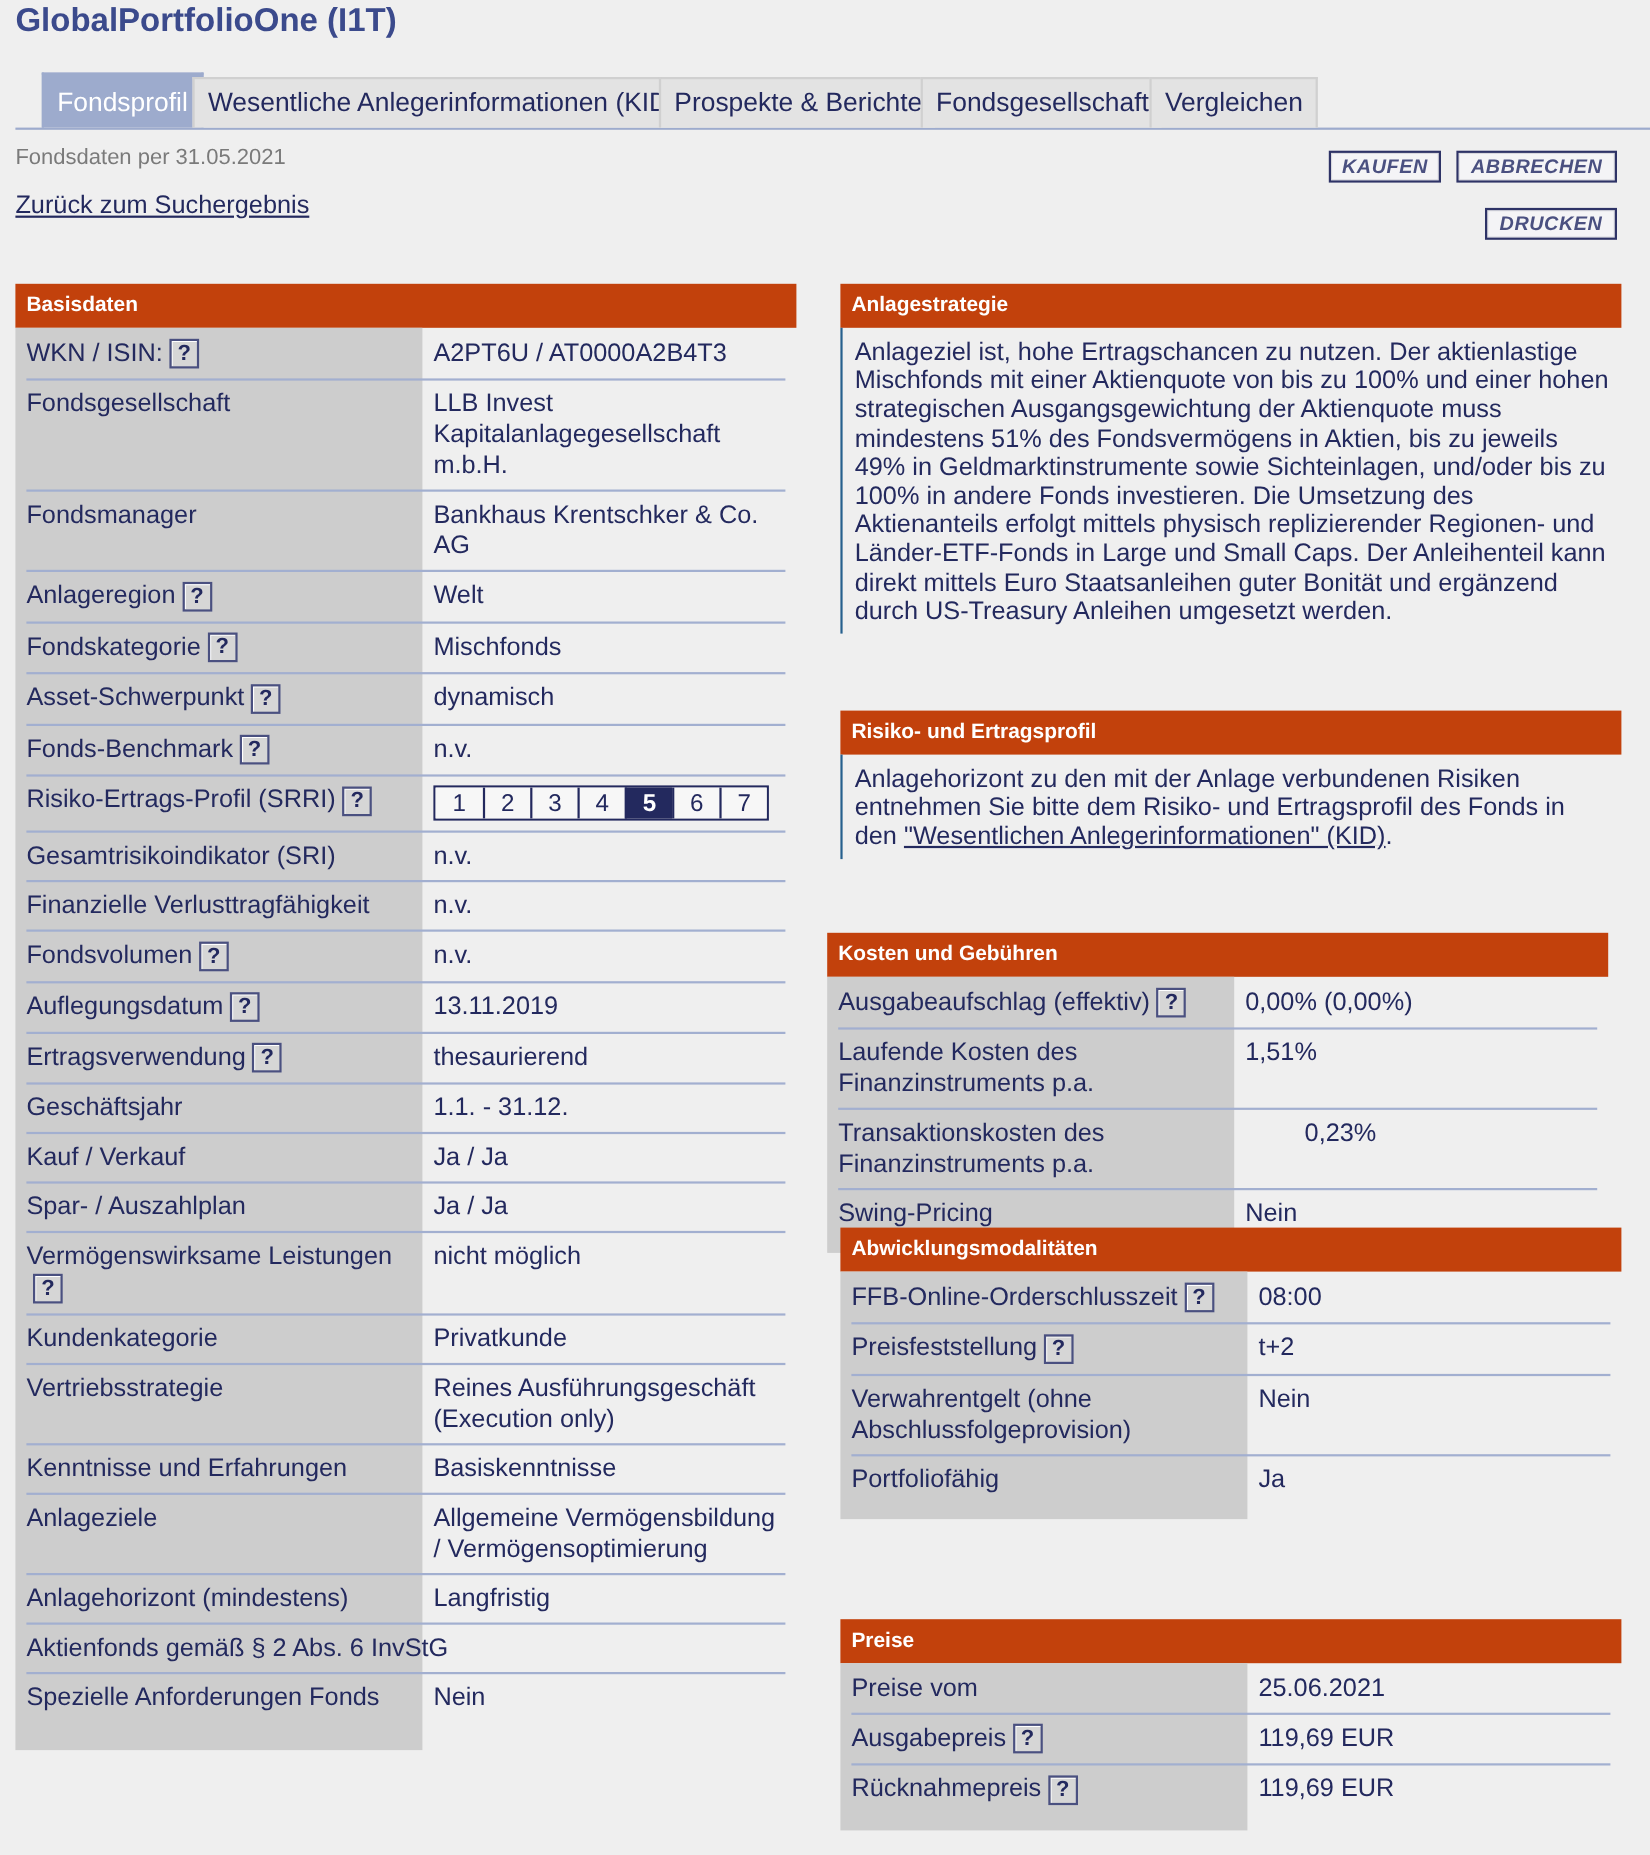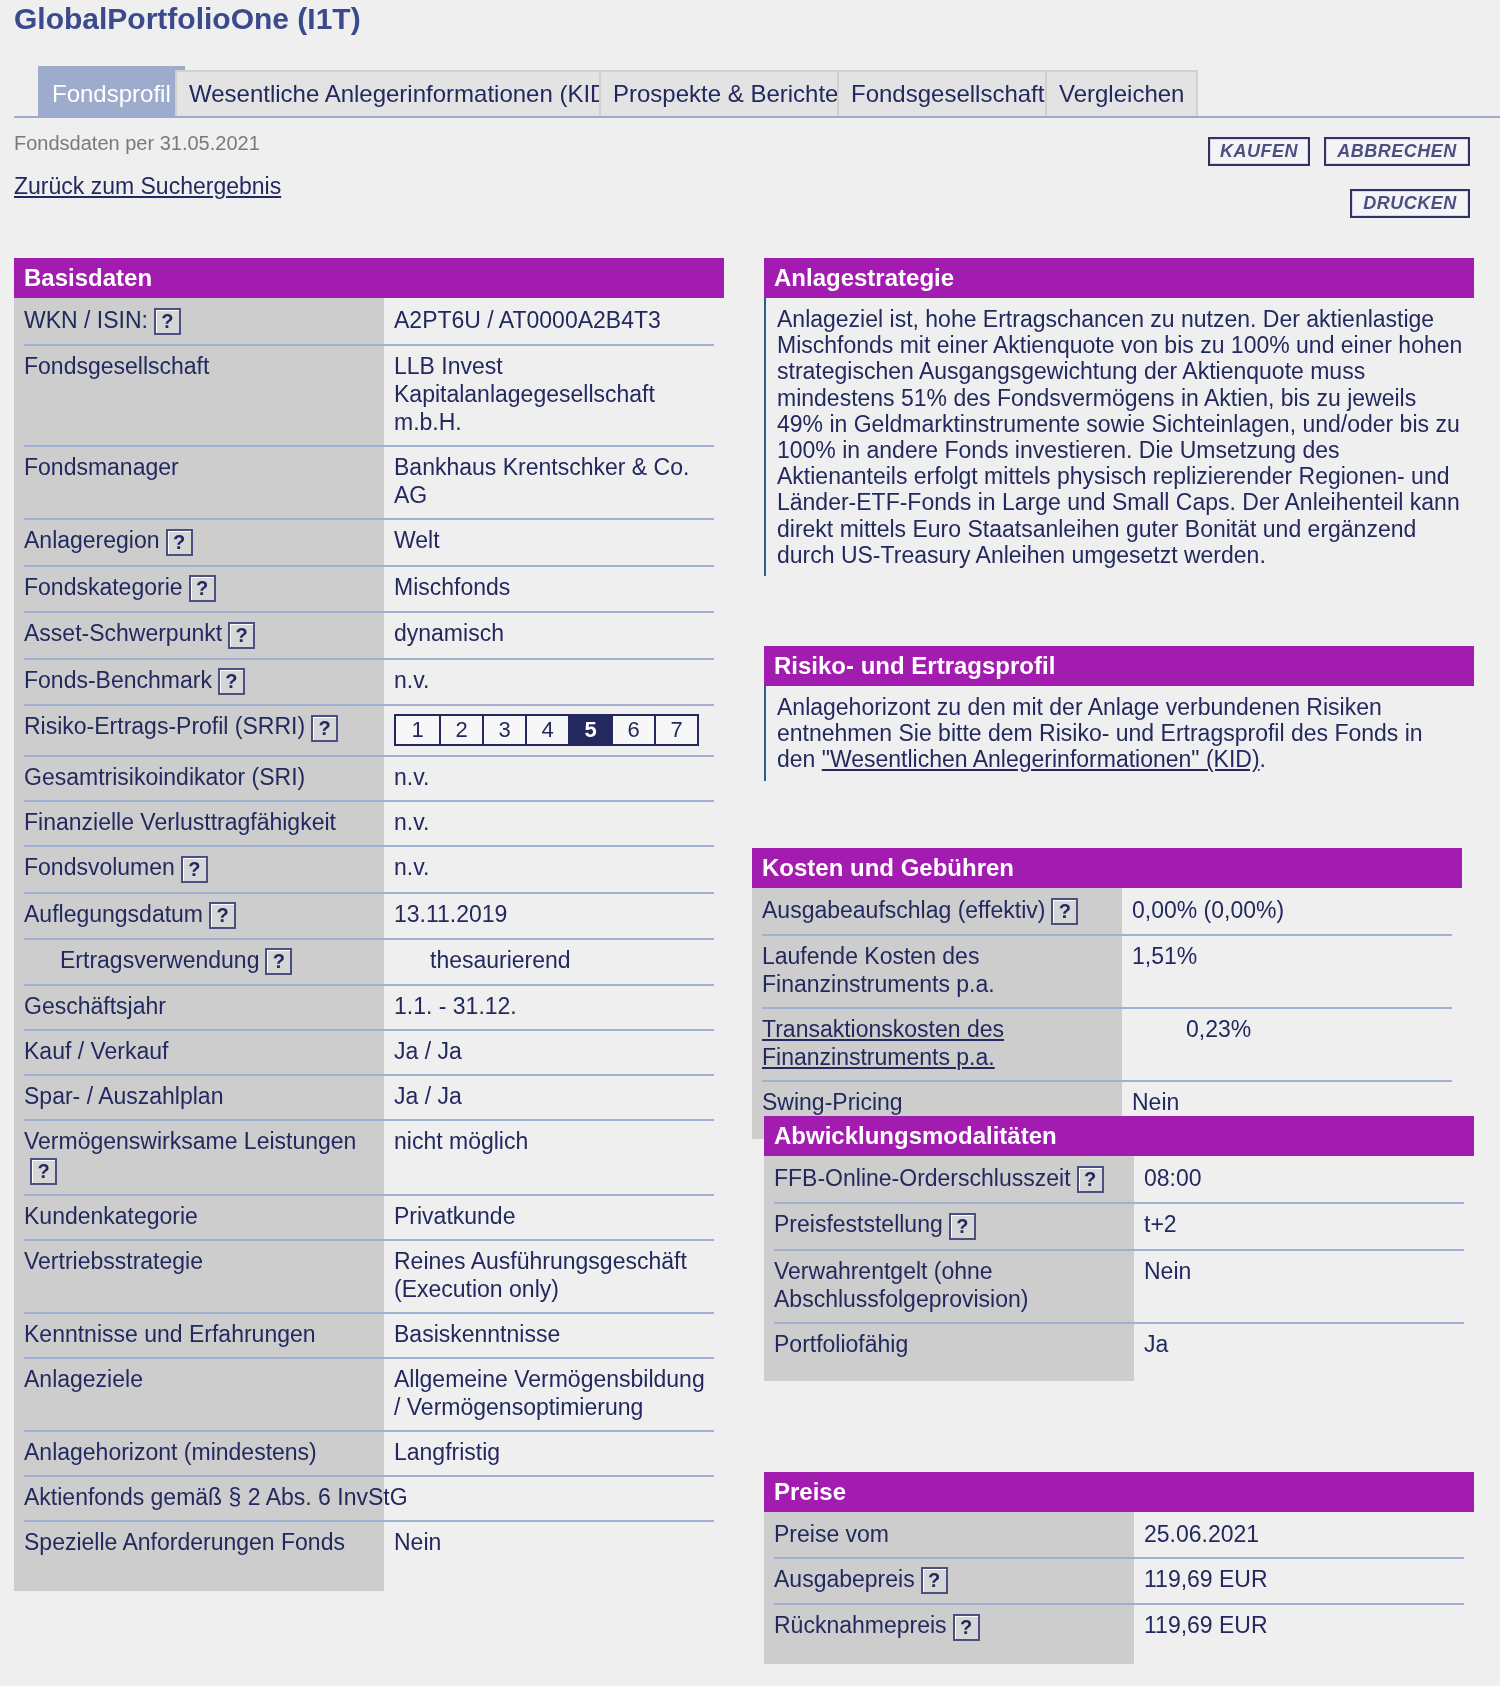--- a/index.html
+++ b/index.html
@@ -32,21 +32,21 @@
   .btn {
     position: absolute; height: 29px;
     border: 2px solid #2e3366; background: #f4f4f6;
     box-shadow: inset 0 0 0 1px #d8d8de;
     font-size: 18px; font-weight: bold; font-style: italic; color: #4a5080;
     text-align: center; line-height: 25px; cursor: pointer;
     letter-spacing: 0.5px;
   }
   .panel { position: absolute; }
   .panel-head {
-    background: #a21caf; color: #fff; font-weight: bold; font-size: 24px;
+    background: #c2410c; color: #fff; font-weight: bold; font-size: 19px;
     height: 40px; line-height: 40px; padding-left: 10px;
   }
   .kv { position: relative; }
   .kv-bg { position: absolute; top: 0; bottom: 0; left: 0; background: #cdcdcd; }
   .row { position: relative; display: flex; font-size: 23px; line-height: 28px; }
   .row .k { padding: 8px 10px 9px 10px; }
   .row .v { padding: 8px 10px 9px 10px; flex: 1; }
   .row + .row::before {
     content: ""; position: absolute; top: 0; left: 10px; right: 10px; height: 2px; background: #a2afd0;
   }
@@ -141,21 +141,21 @@
       </div>
       <div class="row">
         <div class="k" style="width: 370px;"><span>Fondsvolumen</span><span class="help">?</span></div>
         <div class="v">n.v.</div>
       </div>
       <div class="row">
         <div class="k" style="width: 370px;"><span>Auflegungsdatum</span><span class="help">?</span></div>
         <div class="v">13.11.2019</div>
       </div>
       <div class="row">
-        <div class="k" style="width: 370px; margin-left: 36px;"><span>Ertragsverwendung</span><span class="help">?</span></div>
+        <div class="k" style="width: 370px;"><span>Ertragsverwendung</span><span class="help">?</span></div>
         <div class="v">thesaurierend</div>
       </div>
       <div class="row">
         <div class="k" style="width: 370px;"><span>Geschäftsjahr</span></div>
         <div class="v">1.1. - 31.12.</div>
       </div>
       <div class="row">
         <div class="k" style="width: 370px;"><span>Kauf / Verkauf</span></div>
         <div class="v">Ja / Ja</div>
       </div>
@@ -213,21 +213,21 @@
     <div class="kv-bg" style="width:370px;"></div>
   <div class="row">
         <div class="k" style="width: 370px;"><span>Ausgabeaufschlag (effektiv)</span><span class="help">?</span></div>
         <div class="v">0,00% (0,00%)</div>
       </div>
       <div class="row">
         <div class="k" style="width: 370px;"><span>Laufende Kosten des Finanzinstruments p.a.</span></div>
         <div class="v">1,51%</div>
       </div>
       <div class="row">
-        <div class="k" style="width: 424px; text-decoration: underline;"><span>Transaktionskosten des Finanzinstruments p.a.</span></div>
+        <div class="k" style="width: 424px;"><span>Transaktionskosten des Finanzinstruments p.a.</span></div>
         <div class="v">0,23%</div>
       </div>
       <div class="row">
         <div class="k" style="width: 370px;"><span>Swing-Pricing</span></div>
         <div class="v">Nein</div>
       </div>
     </div>
 </div>
 
 <div class="panel" style="left:764px; top:1116px; width:710px;">

